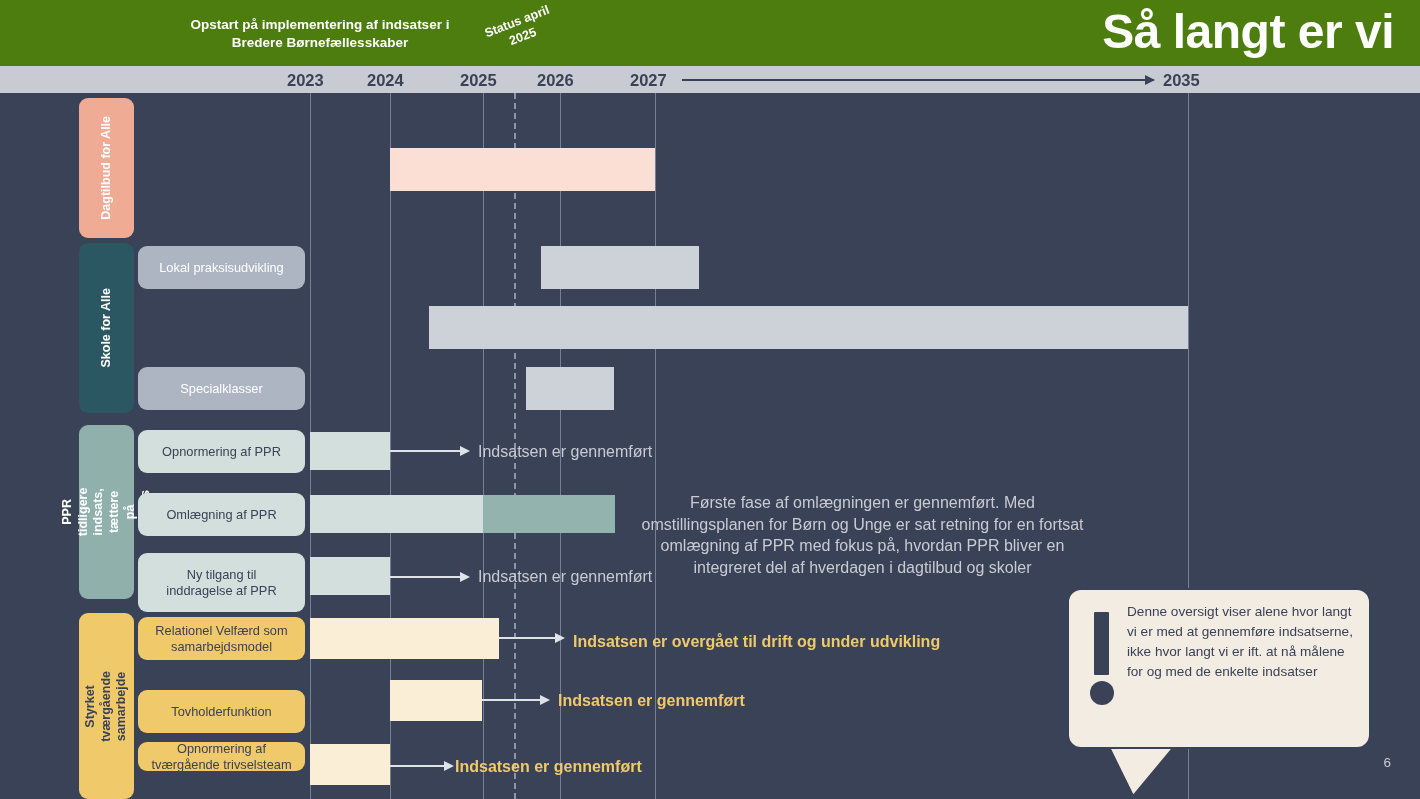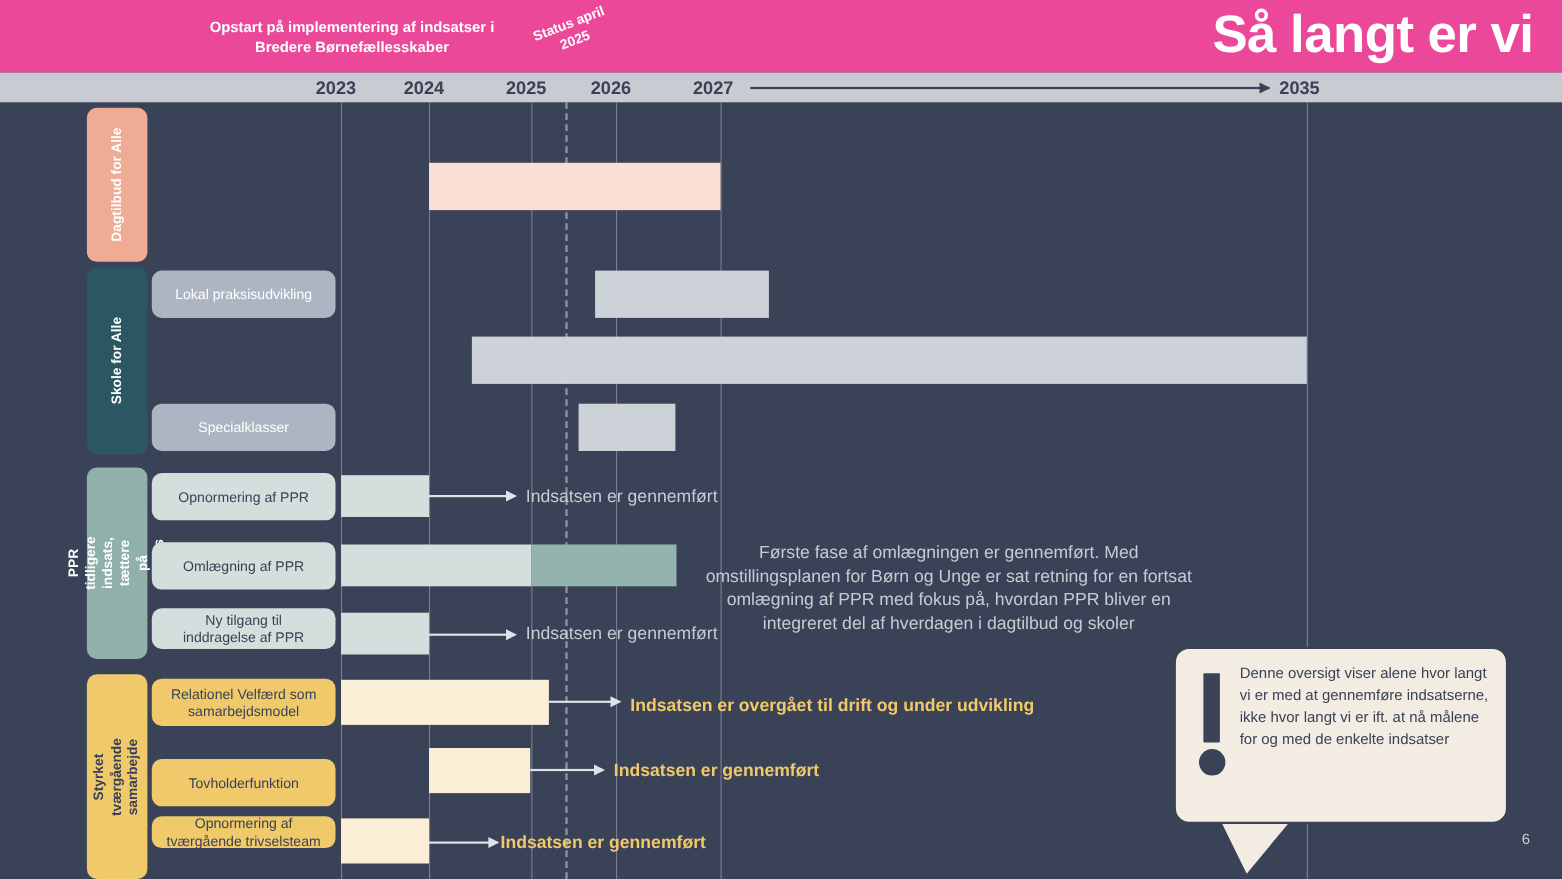--- a/index.html
+++ b/index.html
@@ -5,21 +5,21 @@
   * { box-sizing: border-box; margin: 0; padding: 0; }
   html, body {
     width: 1420px; height: 799px;
     background: #3a4257;
     font-family: "Liberation Sans", sans-serif;
     overflow: hidden;
   }
   #stage { position: relative; width: 1420px; height: 799px; background: #3a4257; }
 
   
-  .header { position: absolute; left: 0; top: 0; width: 1420px; height: 66px; background: #ec4899; }
+  .header { position: absolute; left: 0; top: 0; width: 1420px; height: 66px; background: #4d7c0f; }
   .hdr-sub {
     position: absolute; left: 120px; top: 16px; width: 400px;
     text-align: center; color: #ffffff; font-size: 13.5px; font-weight: bold; line-height: 1.35;
   }
   .hdr-status {
     position: absolute; left: 470px; top: 13px; width: 100px;
     color: #ffffff; font-size: 12.5px; font-weight: bold; line-height: 1.3; text-align: center;
     transform: rotate(-21deg); transform-origin: center center;
   }
   .hdr-title {
@@ -153,21 +153,21 @@
   <div class="chip" style="top:430px; height:43px; background:#d3dfdc; color:#3a4257;">Opnormering af PPR</div>
   <div class="conn" style="left:390px; top:450px; width:78px;"></div>
   <div class="note" style="left:478px; top:441px; color:#c9cbd2;">Indsatsen er gennemført</div>
 
   <div class="bar" style="left:310px; top:495px; width:173px; height:38px; background:#d3dfdc;"></div>
   <div class="bar2" style="left:483px; top:495px; width:132px; height:38px; background:#92b3ae;"></div>
   <div class="chip" style="top:493px; height:43px; background:#d3dfdc; color:#3a4257;">Omlægning af PPR</div>
   <div class="note" style="left:636px; top:492px; width:453px; text-align:center; color:#c9cbd2;">Første fase af omlægningen er gennemført. Med omstillingsplanen for Børn og Unge er sat retning for en fortsat omlægning af PPR med fokus på, hvordan PPR bliver en integreret del af hverdagen i dagtilbud og skoler</div>
 
   <div class="bar" style="left:310px; top:557px; width:80px; height:38px; background:#d3dfdc;"></div>
-  <div class="chip" style="top:553px; height:37px; background:#d3dfdc; color:#3a4257; white-space:pre-line">Ny tilgang til
+  <div class="chip" style="top:553px; height:59px; background:#d3dfdc; color:#3a4257; white-space:pre-line">Ny tilgang til
 inddragelse af PPR</div>
   <div class="conn" style="left:390px; top:576px; width:78px;"></div>
   <div class="note" style="left:478px; top:566px; color:#c9cbd2;">Indsatsen er gennemført</div>
 
   <div class="bar" style="left:310px; top:618px; width:189px; height:41px; background:#faeed6;"></div>
   <div class="chip" style="top:617px; height:43px; background:#f0c96a; color:#3a4257; white-space:pre-line">Relationel Velfærd som
 samarbejdsmodel</div>
   <div class="conn" style="left:499px; top:637px; width:64px;"></div>
   <div class="note bold" style="left:573px; top:631px; color:#f0c96a;">Indsatsen er overgået til drift og under udvikling</div>
 

